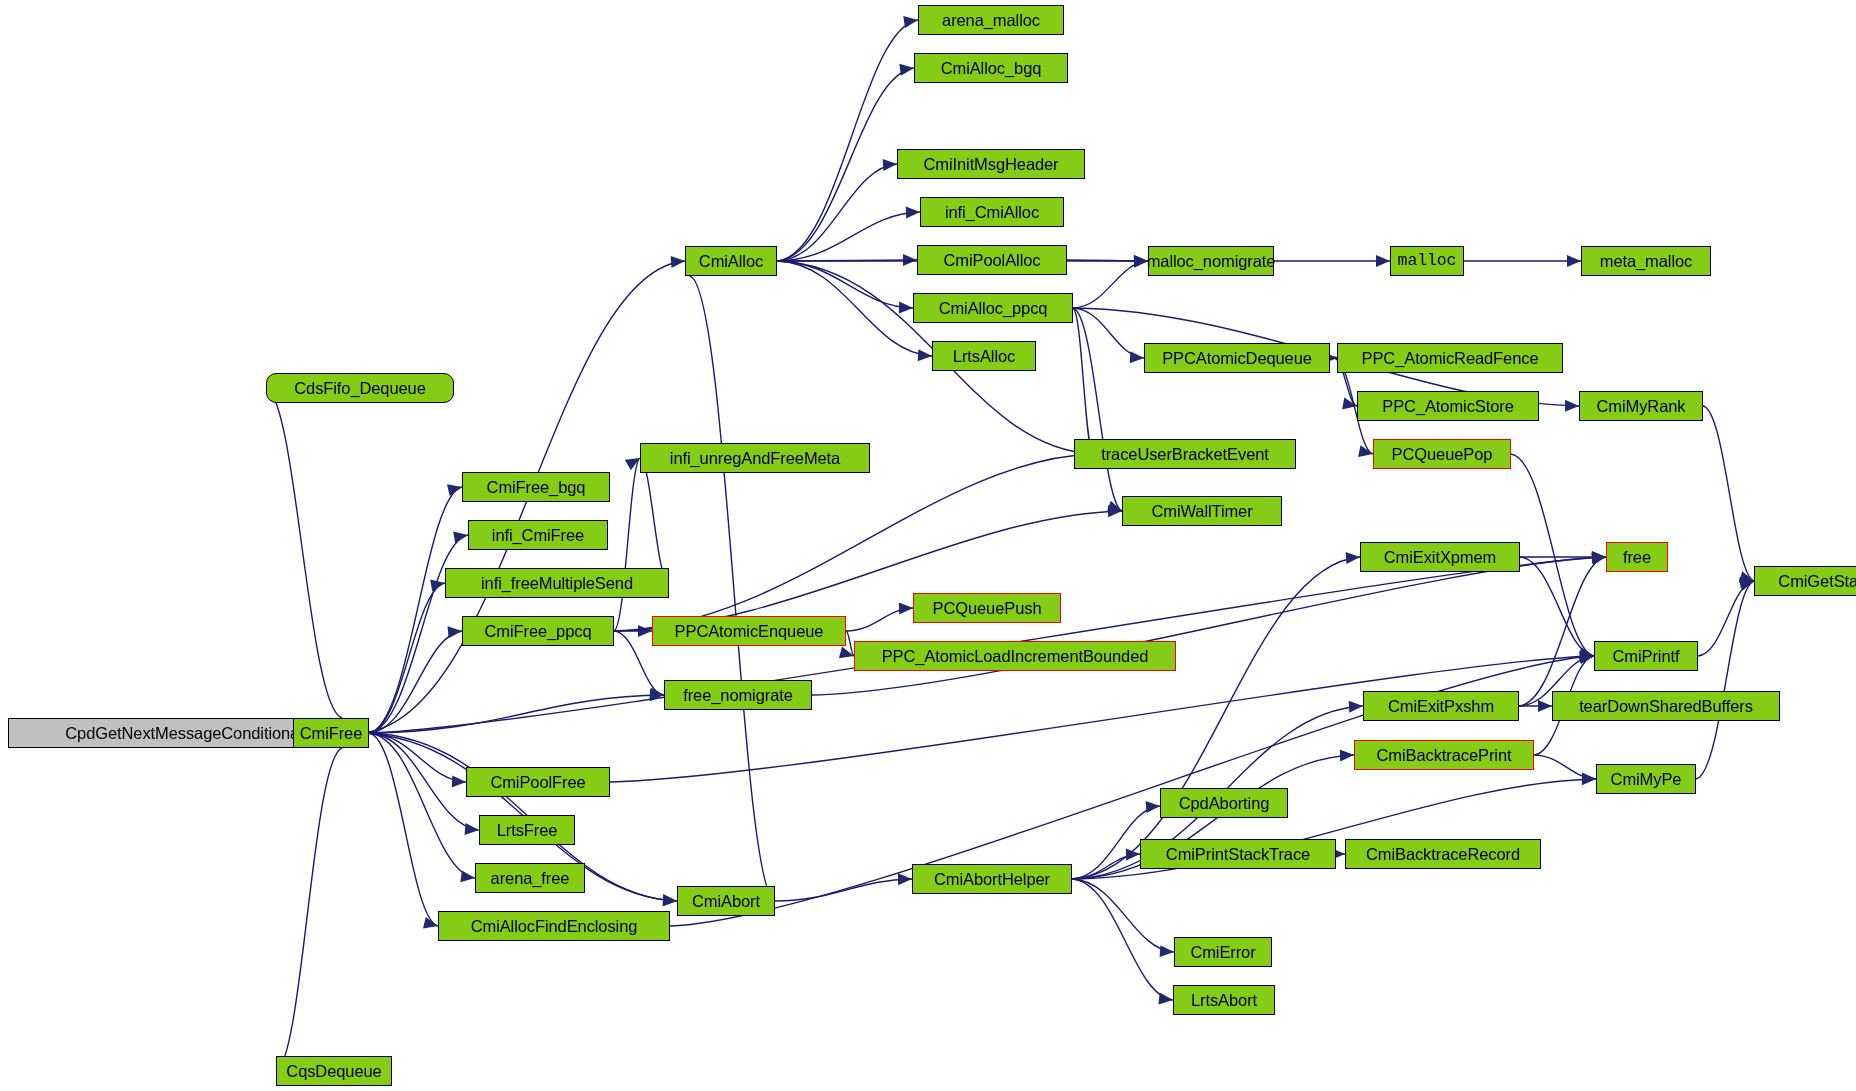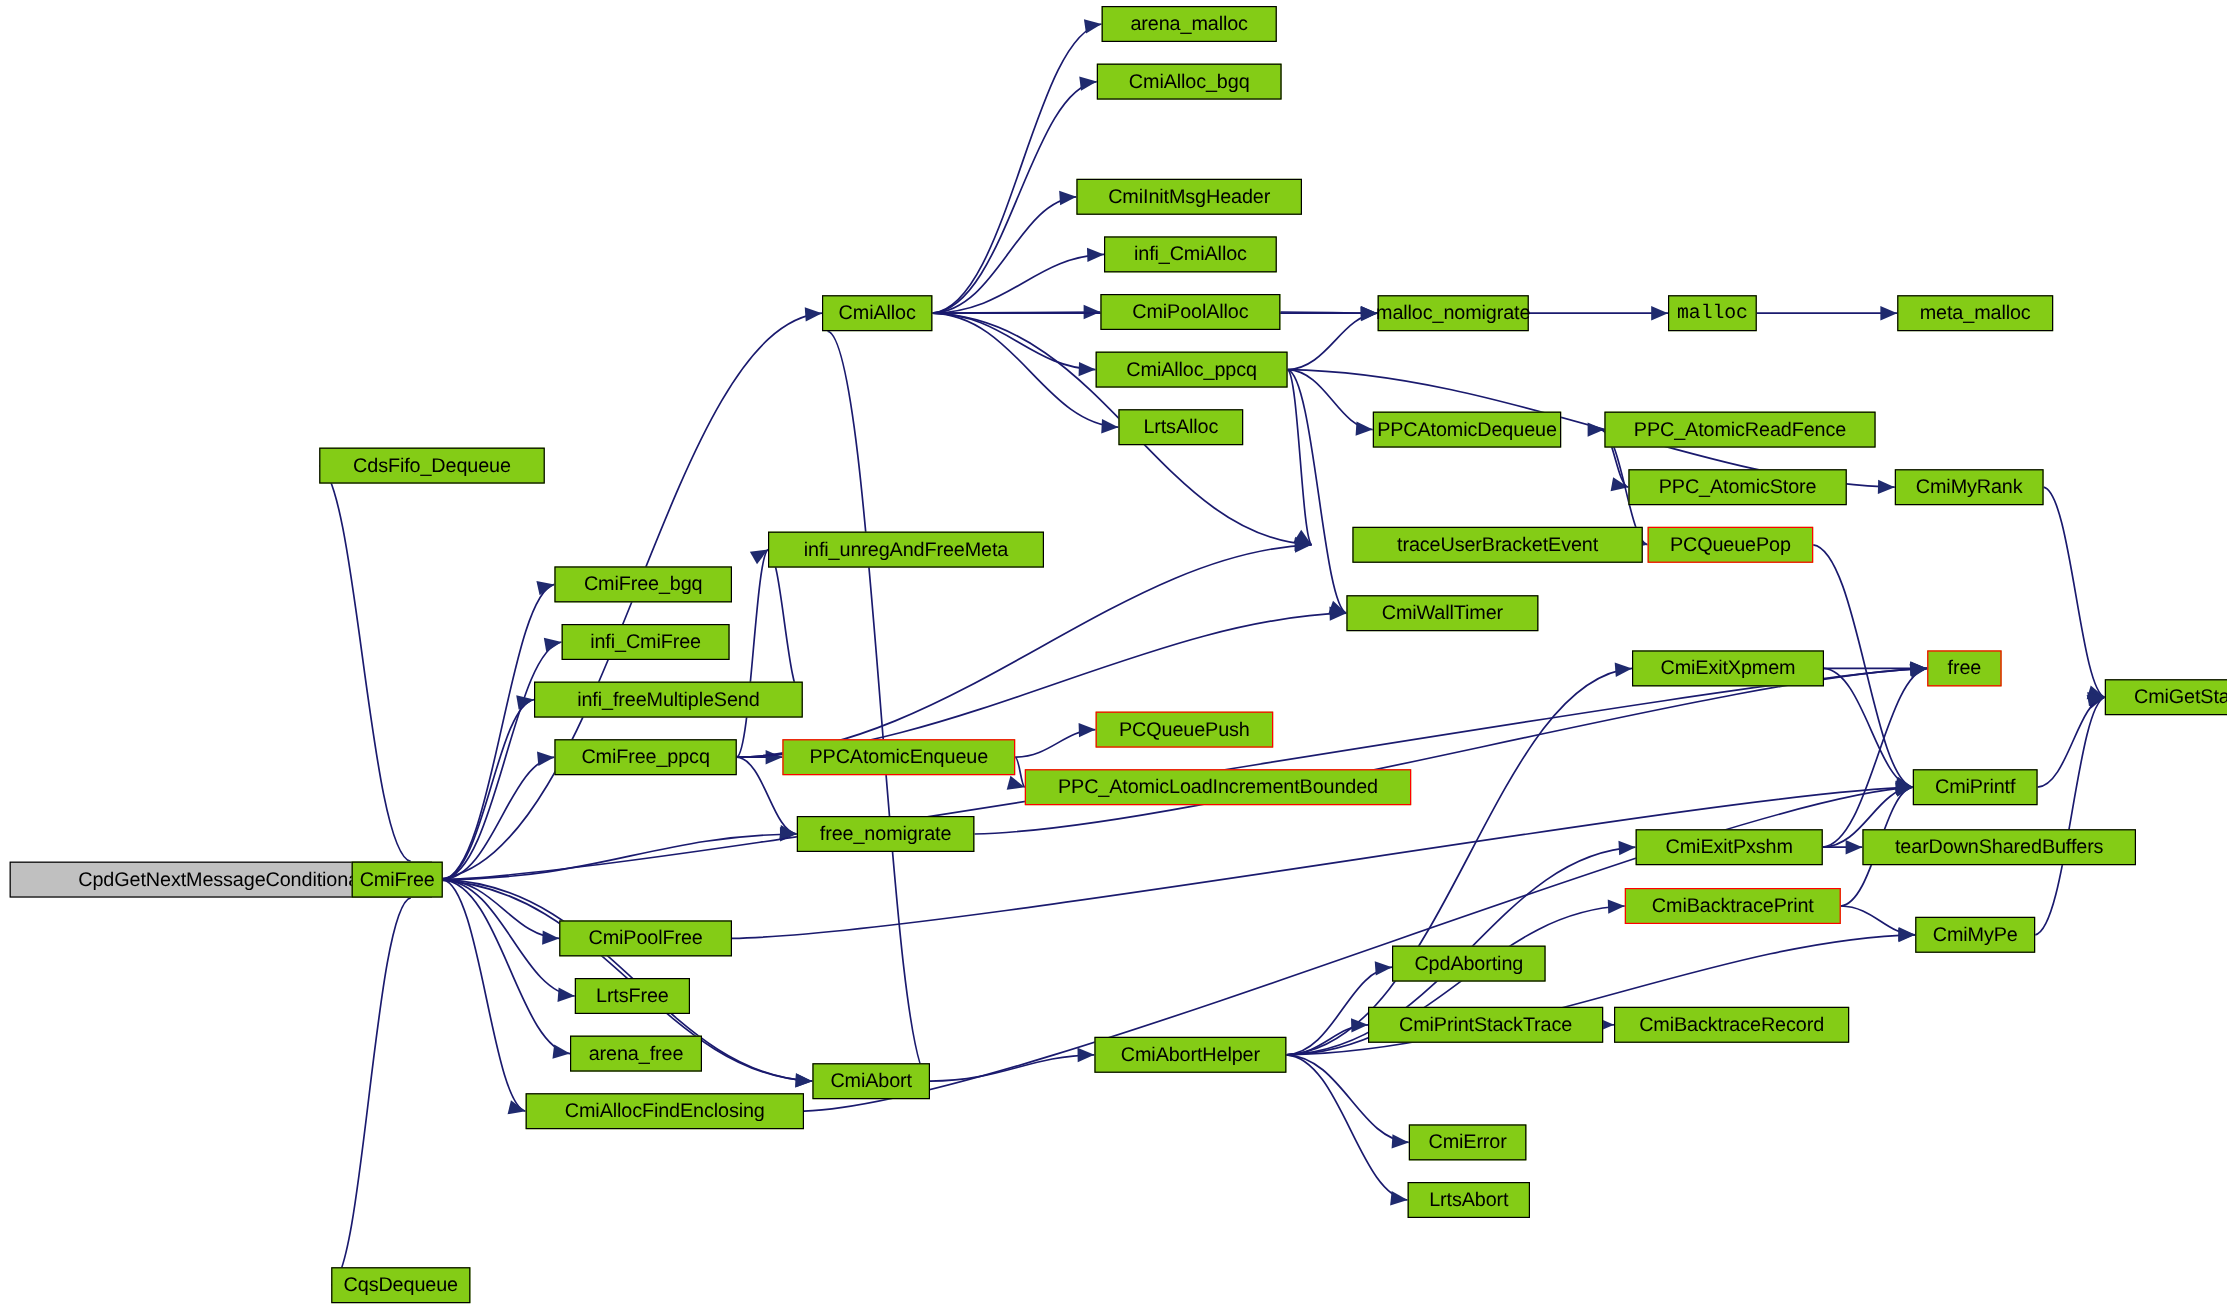--- a/index.html
+++ b/index.html
@@ -197,21 +197,21 @@
       <polygon class="arrow-head" points="0,0 -14,-6 -14,6" transform="translate(1345,854) rotate(0)"></polygon>
       <path class="edge-path" d="M 1696 779 C 1722.1 774.05, 1730.51 587.93, 1754 581"></path>
       <polygon class="arrow-head" points="0,0 -14,-6 -14,6" transform="translate(1754,581) rotate(-16.43706896644522)"></polygon>
       <path class="edge-path" d="M 1698 656 C 1723.2 654.125, 1731.32 583.625, 1754 581"></path>
       <polygon class="arrow-head" points="0,0 -14,-6 -14,6" transform="translate(1754,581) rotate(-6.60208022964797)"></polygon>
     </svg>
   <div id="node-layer">
       <div class="gnode root" style="left: 8px; top: 718px; width: 352px; height: 30px;">
         <span class="lbl">CpdGetNextMessageConditional</span>
       </div>
-      <div class="gnode" style="left: 266px; top: 373px; width: 188px; height: 30px;">
+      <div class="gnode" style="left: 266px; top: 373px; width: 188px; height: 30px; border-radius: 10px;">
         <span class="lbl">CdsFifo_Dequeue</span>
       </div>
       <div class="gnode" style="left: 276px; top: 1056px; width: 116px; height: 30px;">
         <span class="lbl">CqsDequeue</span>
       </div>
       <div class="gnode" style="left: 293px; top: 718px; width: 76px; height: 30px;">
         <span class="lbl">CmiFree</span>
       </div>
       <div class="gnode" style="left: 462px; top: 472px; width: 148px; height: 30px;">
         <span class="lbl">CmiFree_bgq</span>
@@ -281,36 +281,36 @@
       </div>
       <div class="gnode" style="left: 1148px; top: 246px; width: 126px; height: 30px;">
         <span class="lbl">malloc_nomigrate</span>
       </div>
       <div class="gnode" style="left: 1390px; top: 246px; width: 74px; height: 30px; font-family: Liberation Mono, monospace;">
         <span class="lbl">malloc</span>
       </div>
       <div class="gnode" style="left: 1581px; top: 246px; width: 130px; height: 30px;">
         <span class="lbl">meta_malloc</span>
       </div>
-      <div class="gnode" style="left: 1144px; top: 343px; width: 157px; height: 30px;">
+      <div class="gnode" style="left: 1144px; top: 343px; width: 186px; height: 30px;">
         <span class="lbl">PPCAtomicDequeue</span>
       </div>
       <div class="gnode" style="left: 1337px; top: 343px; width: 226px; height: 30px;">
         <span class="lbl">PPC_AtomicReadFence</span>
       </div>
       <div class="gnode" style="left: 1357px; top: 391px; width: 182px; height: 30px;">
         <span class="lbl">PPC_AtomicStore</span>
       </div>
       <div class="gnode redbox" style="left: 1373px; top: 439px; width: 138px; height: 30px;">
         <span class="lbl">PCQueuePop</span>
       </div>
       <div class="gnode" style="left: 1579px; top: 391px; width: 124px; height: 30px;">
         <span class="lbl">CmiMyRank</span>
       </div>
-      <div class="gnode" style="left: 1127px; top: 439px; width: 242px; height: 30px;">
+      <div class="gnode" style="left: 1074px; top: 439px; width: 222px; height: 30px;">
         <span class="lbl">traceUserBracketEvent</span>
       </div>
       <div class="gnode" style="left: 1122px; top: 496px; width: 160px; height: 30px;">
         <span class="lbl">CmiWallTimer</span>
       </div>
       <div class="gnode" style="left: 1360px; top: 542px; width: 160px; height: 30px;">
         <span class="lbl">CmiExitXpmem</span>
       </div>
       <div class="gnode redbox" style="left: 1606px; top: 542px; width: 62px; height: 30px;">
         <span class="lbl">free</span>

